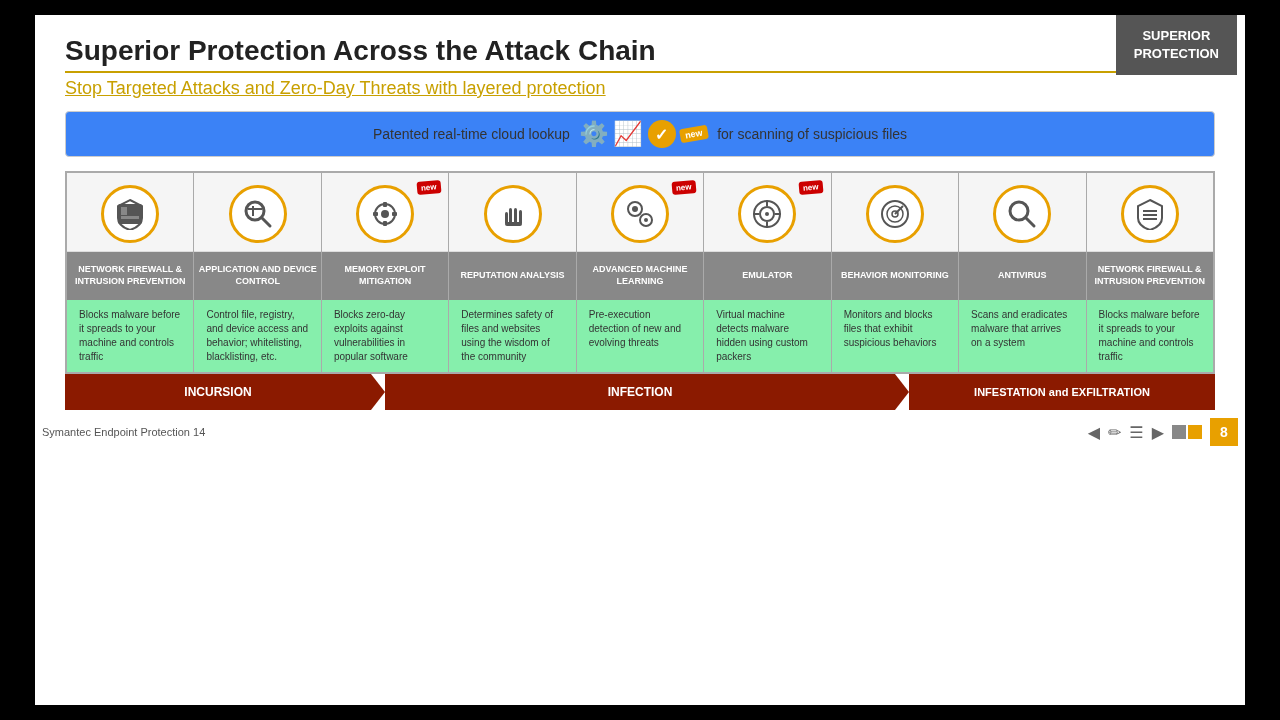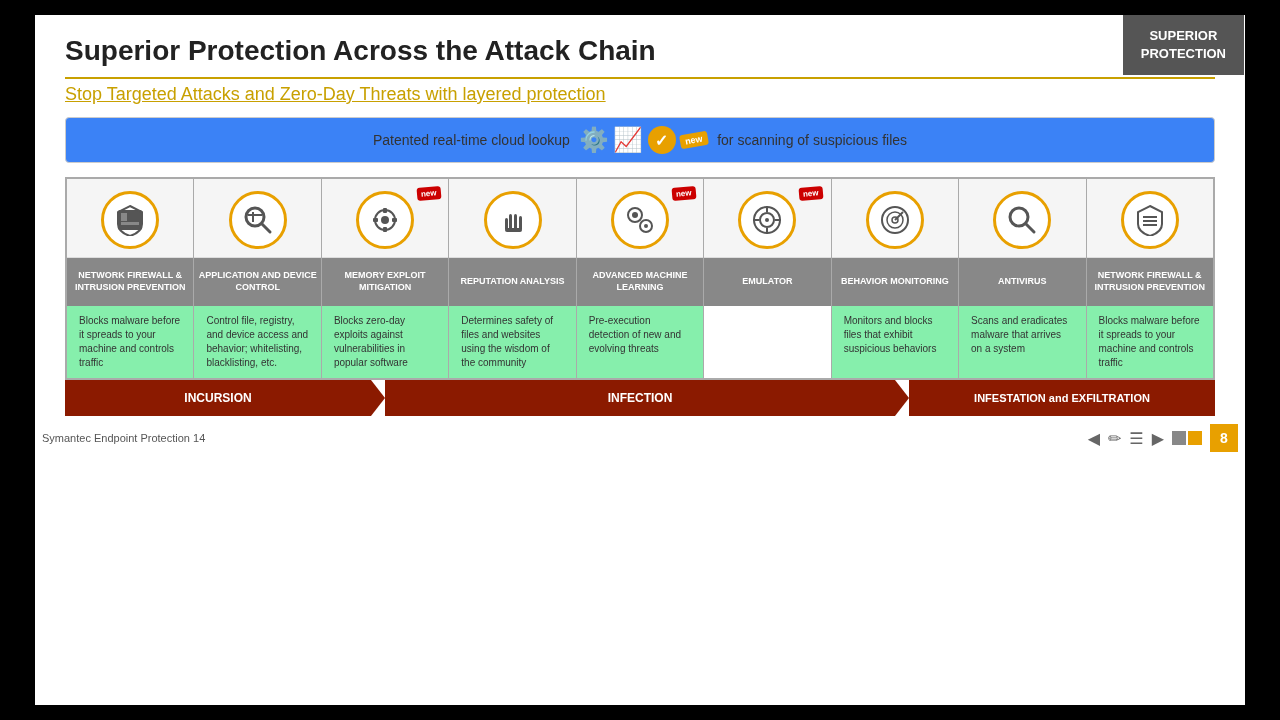--- a/index.html
+++ b/index.html
@@ -15,39 +15,39 @@
     }
     .slide-container {
       width: 1210px;
       height: 690px;
       background: #fff;
       position: relative;
     }
     .superior-badge {
       position: absolute;
       top: 0;
-      right: 1px;
+      right: 8px;
       background: #555;
       color: #fff;
       font-weight: bold;
       font-size: 13px;
       padding: 12px 18px;
       text-align: center;
       line-height: 1.4;
       z-index: 10;
     }
     .slide-content {
       padding: 20px 30px 0 30px;
     }
     .main-title {
       font-size: 28px;
       font-weight: bold;
       color: #222;
       border-bottom: 2px solid #c8a000;
-      padding-bottom: 10px;
+      padding-bottom: 4px;
       margin-bottom: 5px;
     }
     .sub-title {
       font-size: 18px;
       color: #c8a000;
       margin-bottom: 12px;
       text-decoration: underline;
     }
     .cloud-bar {
       display: flex;
@@ -350,20 +350,21 @@
                 <circle cx="16" cy="16" r="2" fill="#555"></circle>
                 <line x1="16" y1="2" x2="16" y2="8" stroke="#555" stroke-width="2"></line>
                 <line x1="16" y1="24" x2="16" y2="30" stroke="#555" stroke-width="2"></line>
                 <line x1="2" y1="16" x2="8" y2="16" stroke="#555" stroke-width="2"></line>
                 <line x1="24" y1="16" x2="30" y2="16" stroke="#555" stroke-width="2"></line>
               </svg>
             </div>
             <div class="new-badge">new</div>
           </div>
           <div class="col-header">EMULATOR</div>
+          <div class="col-body">Virtual machine detects malware hidden using custom packers</div>
         </div>
         <div class="col">
           <div class="col-icon-area">
             <div class="icon-circle">
               <svg width="32" height="32" viewBox="0 0 32 32">
                 <circle cx="16" cy="16" r="13" fill="none" stroke="#555" stroke-width="2"></circle>
                 <circle cx="16" cy="16" r="8" fill="none" stroke="#555" stroke-width="1.5"></circle>
                 <circle cx="16" cy="16" r="3" fill="none" stroke="#555" stroke-width="1.5"></circle>
                 <line x1="16" y1="16" x2="24" y2="8" stroke="#555" stroke-width="2"></line>
               </svg>

